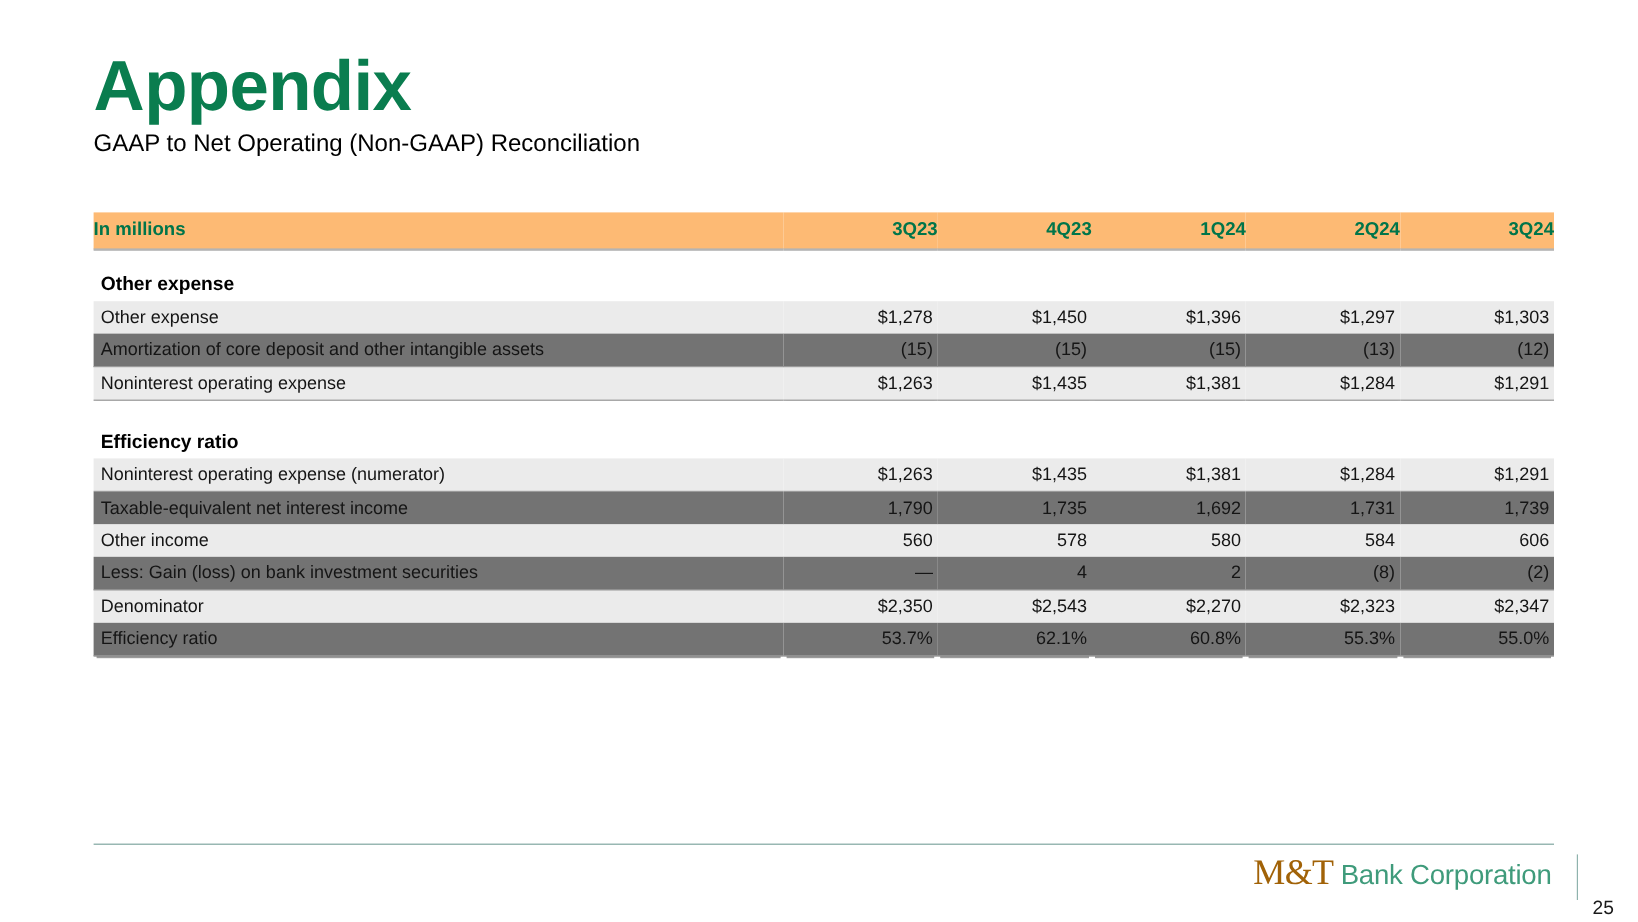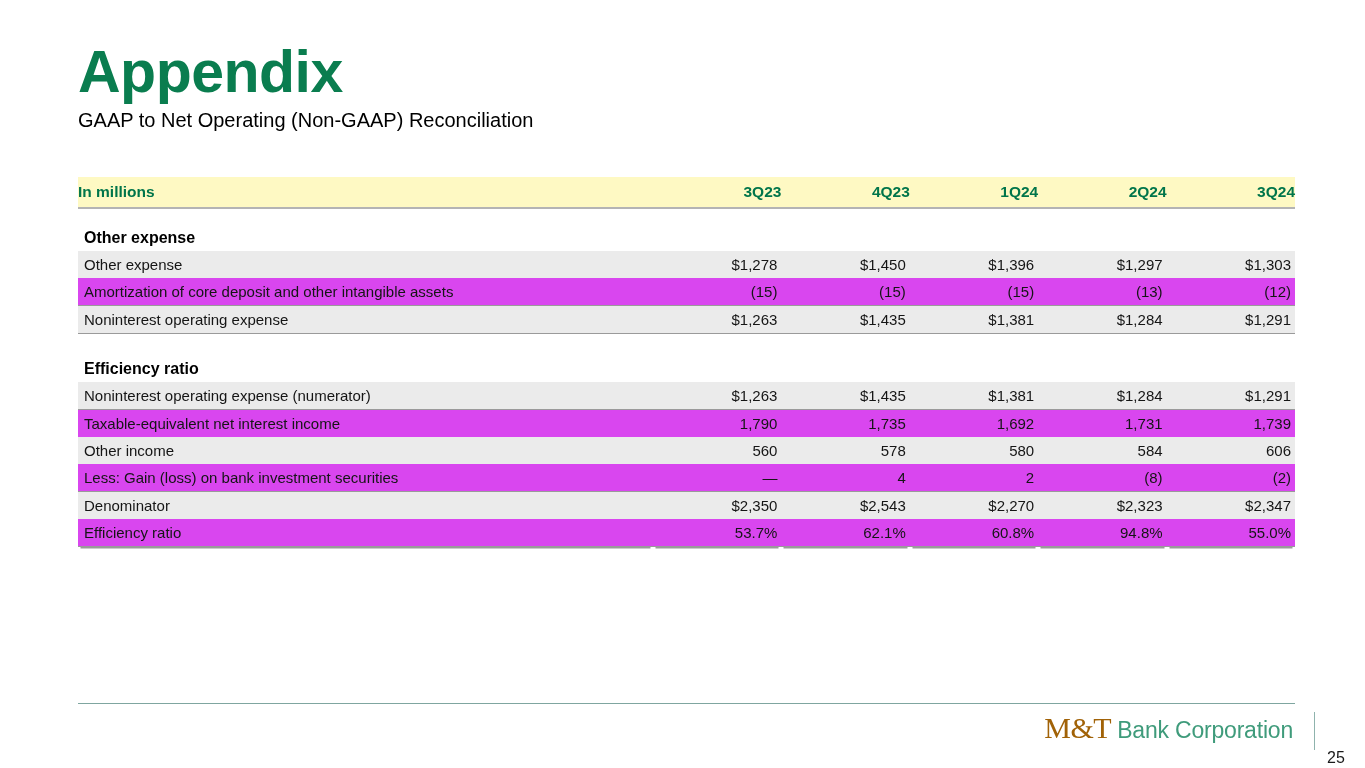--- a/index.html
+++ b/index.html
@@ -61,21 +61,21 @@
   }
   table.fin col.c-label { width: 575px; }
   table.fin col.c-num  { width: 128.4px; }
 
   table.fin th, table.fin td {
     padding: 0;
     vertical-align: middle;
   }
 
   
-  tr.head-row { background: #fef9c3; }
+  tr.head-row { background: #fdba74; }
   tr.head-row th {
     height: 30px;
     font-size: 15.5px;
     font-weight: bold;
     color: #00754a;
     border-bottom: 2px solid #b4b4b4;
   }
   th.h-label {
     text-align: left;
     padding-left: 6px;
@@ -105,21 +105,21 @@
     text-align: left;
     padding-left: 6px;
     white-space: nowrap;
   }
   tr.data-row td.num {
     text-align: right;
     padding-right: 4px;
     white-space: nowrap;
   }
   tr.shaded td { background: #ebebeb; }
-  tr.plain td  { background: #d946ef; }
+  tr.plain td  { background: #737373; }
 
   
   tr.rule-below td { border-bottom: 1.5px solid #9a9a9a; }
   
   tr.double-below td {
     border-bottom: 1.5px solid #9a9a9a;
     box-shadow: 0 4px 0 -2.5px #9a9a9a;
   }
 
   
@@ -289,21 +289,21 @@
           <td class="num">$2,270</td>
           <td class="num">$2,323</td>
           <td class="num">$2,347</td>
         </tr>
 
         <tr class="data-row plain double-below">
           <td class="lbl">Efficiency ratio</td>
           <td class="num">53.7%</td>
           <td class="num">62.1%</td>
           <td class="num">60.8%</td>
-          <td class="num">94.8%</td>
+          <td class="num">55.3%</td>
           <td class="num">55.0%</td>
         </tr>
 
       </tbody>
     </table>
   </div>
 
   <div class="footer-rule"></div>
 
   <div class="footer-logo">

